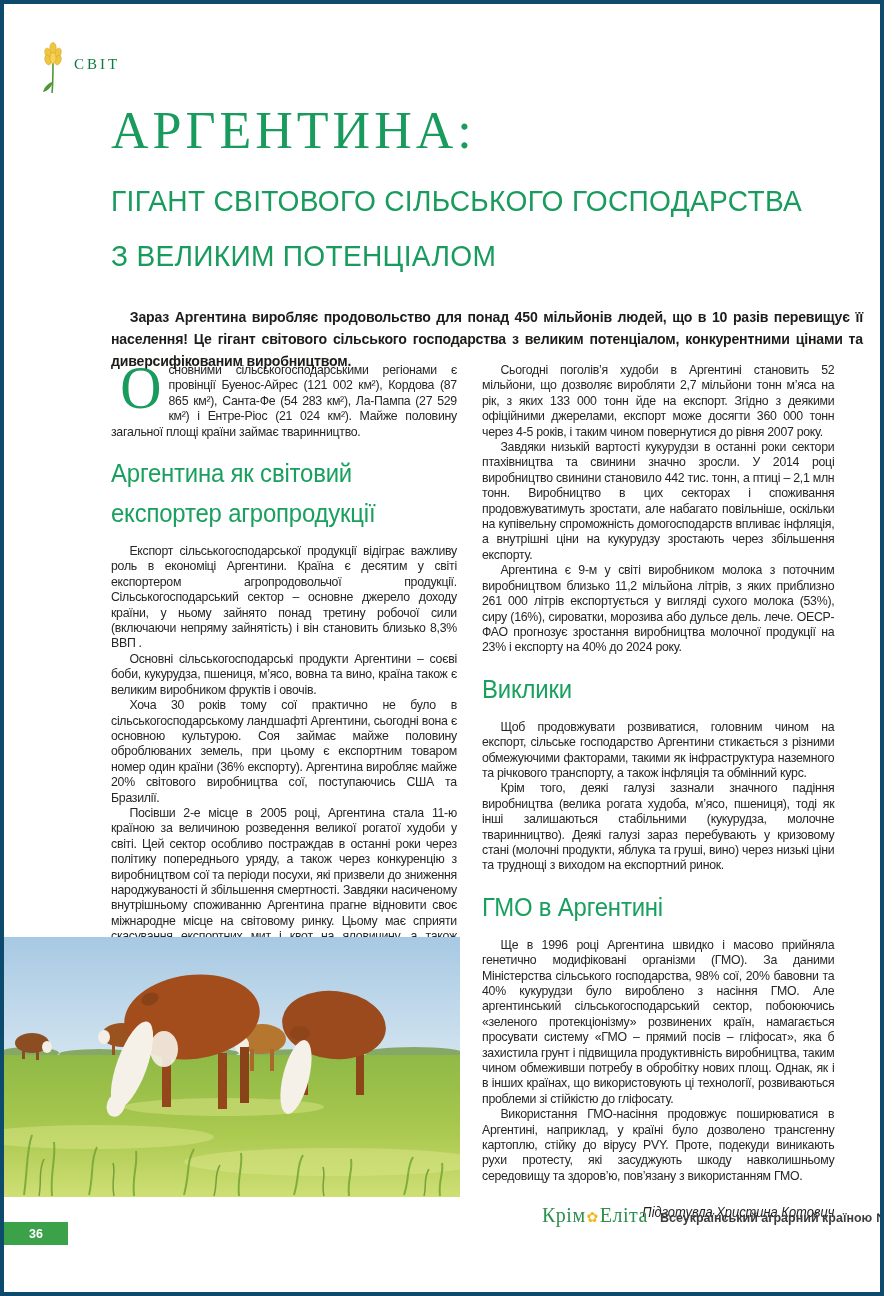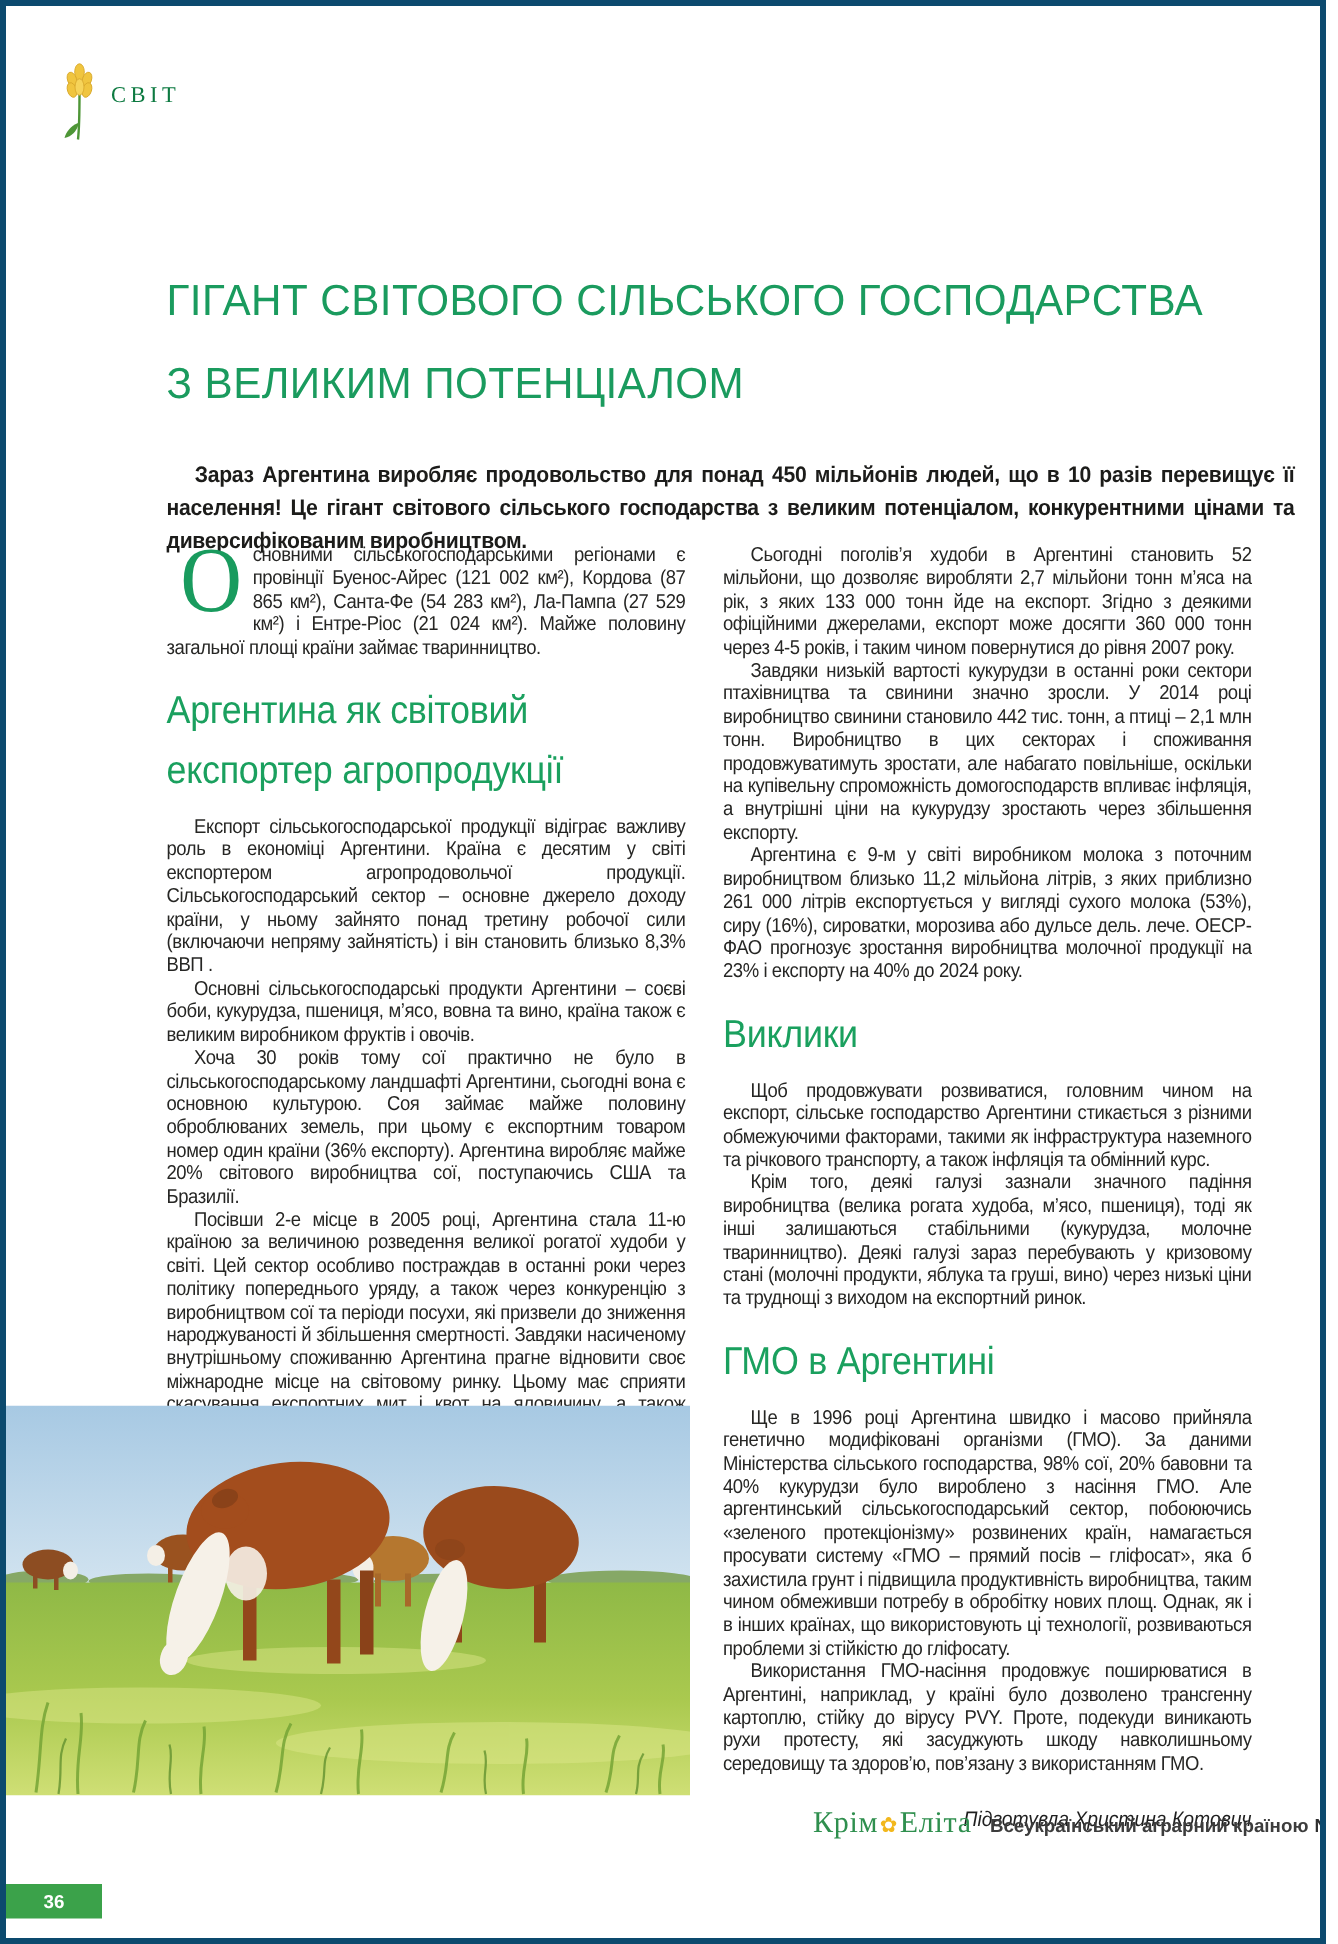--- a/index.html
+++ b/index.html
@@ -65,21 +65,21 @@
   }
   .author{
     margin-top:22px;text-align:right;font-style:italic;
     font-size:14px;letter-spacing:0;color:#1f1f1f;
   }
   
   .photo{position:absolute;left:0;top:933px;width:456px;height:260px;}
   .photo svg{display:block;}
   
   .page-num{
-    position:absolute;left:0;top:1252px;width:64px;height:23px;
+    position:absolute;left:0;top:1218px;width:64px;height:23px;
     background:#3ba24a;color:#ffffff;
     font-size:12.5px;font-weight:700;
     display:flex;align-items:center;justify-content:center;
   }
   .footer-right{
     position:absolute;left:538px;top:1200px;
     display:flex;align-items:baseline;white-space:nowrap;
   }
   .logo{
     font-family:"Liberation Serif",serif;
@@ -103,20 +103,21 @@
         <ellipse cx="8" cy="11" rx="3" ry="5" fill="#f0c53f" stroke="#d9a92c" stroke-width="0.6" transform="rotate(-18 8 11)"></ellipse>
         <ellipse cx="18" cy="11" rx="3" ry="5" fill="#f0c53f" stroke="#d9a92c" stroke-width="0.6" transform="rotate(18 18 11)"></ellipse>
         <ellipse cx="8" cy="18" rx="3" ry="5" fill="#f0c53f" stroke="#d9a92c" stroke-width="0.6" transform="rotate(-18 8 18)"></ellipse>
         <ellipse cx="18" cy="18" rx="3" ry="5" fill="#f0c53f" stroke="#d9a92c" stroke-width="0.6" transform="rotate(18 18 18)"></ellipse>
         <ellipse cx="13" cy="16" rx="3" ry="5.5" fill="#f6d45a" stroke="#d9a92c" stroke-width="0.6"></ellipse>
       </svg>
     </span>
     <span class="kicker-label">СВІТ</span>
   </div>
 
+  <div class="title">АРГЕНТИНА:</div>
   <div class="subtitle l1">ГІГАНТ СВІТОВОГО СІЛЬСЬКОГО ГОСПОДАРСТВА</div>
   <div class="subtitle l2">З ВЕЛИКИМ ПОТЕНЦІАЛОМ</div>
 
   <p class="intro">Зараз Аргентина виробляє продовольство для понад 450 мільйонів людей, що в 10 разів перевищує її населення! Це гігант світового сільського господарства з великим потенціалом, конкурентними цінами та диверсифікованим виробництвом.</p>
 
   <div class="col col-left">
     <p class="p noindent">
       <span class="dropcap">О</span><span>сновними сільськогосподарськими регіонами є провінції Буенос-Айрес (121 002 км²), Кордова (87 865 км²), Санта-Фе (54 283 км²), Ла-Пампа (27 529 км²) і Ентре-Ріос (21 024 км²). Майже половину загальної площі країни займає тваринництво.</span>
     </p>
     <h2 class="heading">Аргентина як світовий експортер агропродукції</h2>

